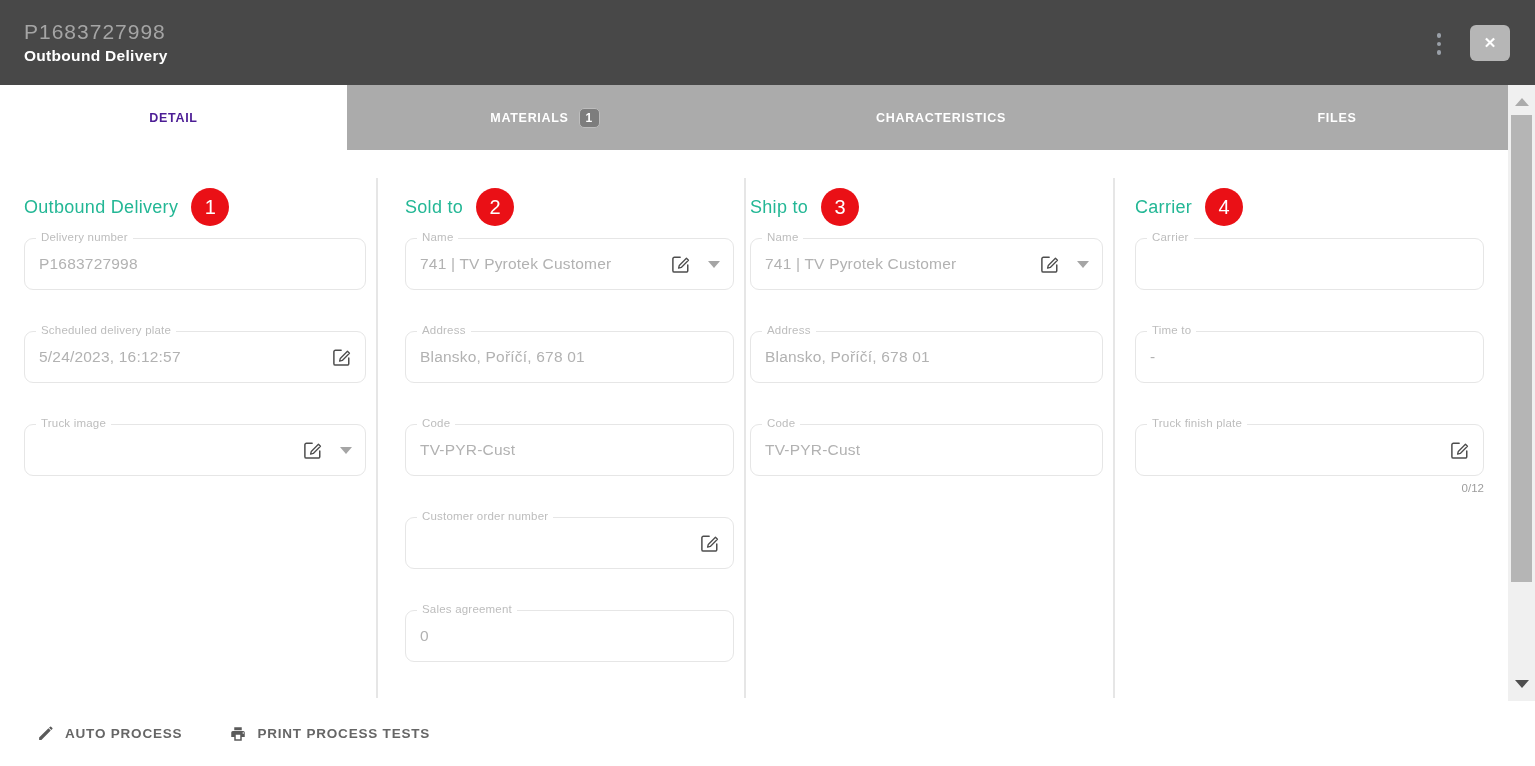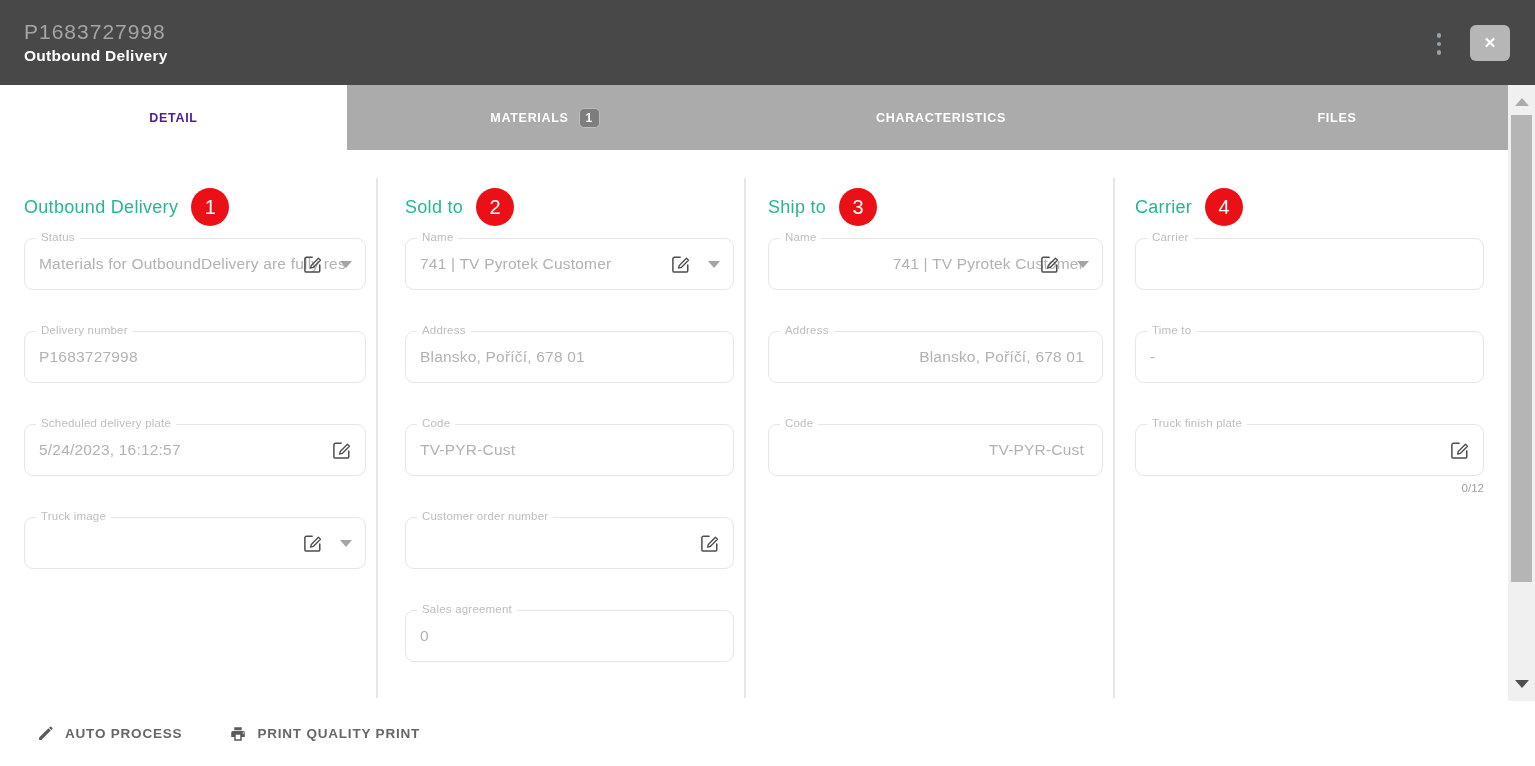--- a/index.html
+++ b/index.html
@@ -20,21 +20,21 @@
   .tab-detail { position:absolute; left:0; top:0; width:347px; height:100%; color:#4c1d95; background:#fff; }
   .gray-tabs { position:absolute; left:347px; right:0; top:0; height:100%; background:#ababab; display:flex; }
   .gray-tabs .tab { flex:1; color:#ffffff; }
   .count-badge { margin-left:10px; min-width:21px; height:20px; line-height:19px; padding:0 4px; text-align:center; background:#7d7d7d; border:1px solid #bdbdbd; border-radius:5px; font-size:12px; color:#fff; }
 
   
   .content { position:absolute; top:150px; left:0; width:1510px; height:551px; display:flex; }
   .col { position:relative; }
   .col1 { width:378px; padding-left:24px; }
   .col2 { width:368px; padding-left:27px; }
-  .col3 { width:369px; padding-left:22px;text-align:right; }
+  .col3 { width:369px; padding-left:4px; }
   .col4 { width:395px; padding-left:20px; }
   .vdivider { position:absolute; top:28px; bottom:3px; right:0; width:2px; background:#e6e6e6; }
 
   .col-heading { display:flex; align-items:center; margin-top:38px; height:38px; }
   .heading-text { font-size:18px; color:#23b795; letter-spacing:.3px; }
   .num-badge { width:38px; height:38px; margin-left:13px; border-radius:50%; background:#ea1016; color:#fff; display:flex; align-items:center; justify-content:center; font-size:20px; }
 
   .field { position:relative; height:52px; border:1.5px solid #e6e6e6; border-radius:9px; margin-top:41px; margin-right:12px; background:#fff; }
   .fields .field:first-child { margin-top:12px; }
   .col4 .field { margin-right:26px; }
@@ -97,33 +97,20 @@
 
   <div class="content">
 
     <div class="col col1">
       <div class="col-heading">
         <span class="heading-text">Outbound Delivery</span>
         <span class="num-badge">1</span>
       </div>
       <div class="fields">
         <div class="field">
-          <span class="flabel">Status</span>
-          <span class="fvalue truncate">Materials for OutboundDelivery are fully res</span>
-          <span class="ficons">
-            <span class="icon-edit">
-                <svg viewBox="0 0 24 24" width="21" height="21">
-                  <path d="M20.3 12.6V19a1.7 1.7 0 0 1-1.7 1.7H5A1.7 1.7 0 0 1 3.3 19V5.4A1.7 1.7 0 0 1 5 3.7h6.6" fill="none" stroke="#4d4d4d" stroke-width="1.7" stroke-linecap="round"></path>
-                  <path d="M10.6 13.1l8.2-8.2 2.3 2.3-8.2 8.2-3.1.8.8-3.1z" fill="none" stroke="#4d4d4d" stroke-width="1.5" stroke-linejoin="round"></path>
-                </svg>
-              </span>
-            <span class="caret"></span>
-          </span>
-        </div>
-        <div class="field">
           <span class="flabel">Delivery number</span>
           <span class="fvalue">P1683727998</span>
         </div>
         <div class="field">
           <span class="flabel">Scheduled delivery plate</span>
           <span class="fvalue">5/24/2023, 16:12:57</span>
           <span class="ficons">
             <span class="icon-edit">
                 <svg viewBox="0 0 24 24" width="21" height="21">
                   <path d="M20.3 12.6V19a1.7 1.7 0 0 1-1.7 1.7H5A1.7 1.7 0 0 1 3.3 19V5.4A1.7 1.7 0 0 1 5 3.7h6.6" fill="none" stroke="#4d4d4d" stroke-width="1.7" stroke-linecap="round"></path>
@@ -267,21 +254,21 @@
         </span>
       <span>AUTO PROCESS</span>
     </div>
     <div class="footer-btn">
       <span class="ficon">
           <svg viewBox="0 0 24 24" width="18" height="18" fill="#5a5a5a">
             <path d="M7 3h10v4H7z"></path>
             <path d="M19 8H5a2 2 0 0 0-2 2v6h4v5h10v-5h4v-6a2 2 0 0 0-2-2zm-4 11H9v-6h6v6zm4-7.5a1 1 0 1 1 0-2 1 1 0 0 1 0 2z"></path>
           </svg>
         </span>
-      <span>PRINT QUALITY PRINT</span>
+      <span>PRINT PROCESS TESTS</span>
     </div>
   </div>
 
   <div class="scrollbar">
     <span class="scroll-up"></span>
     <span class="scroll-thumb"></span>
     <span class="scroll-down"></span>
   </div>
 
 </div>

